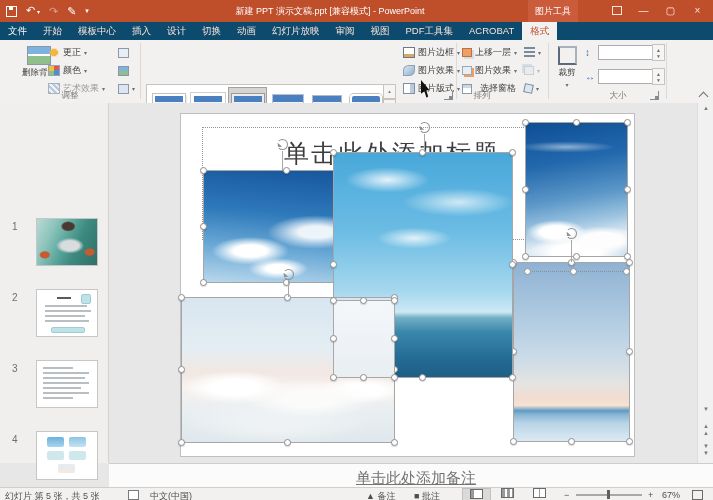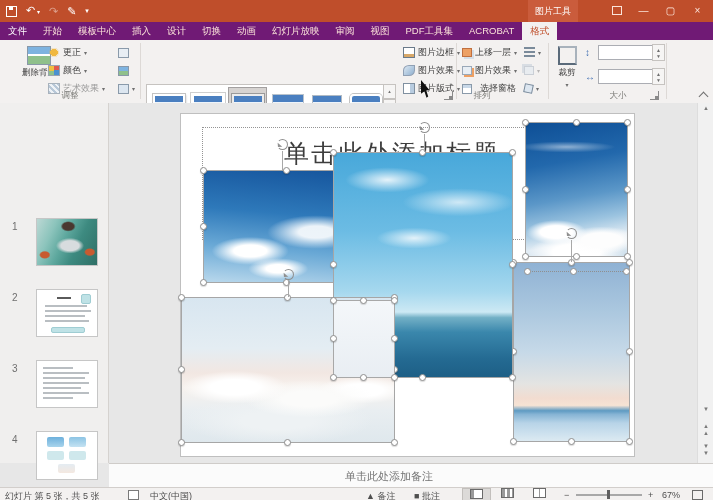--- a/index.html
+++ b/index.html
@@ -16,21 +16,21 @@
   .ic-save::after{content:'';position:absolute;left:2px;top:0;width:4px;height:3px;background:#fff;}
   .win-title{position:absolute;left:200px;top:0;width:260px;height:22px;line-height:22px;text-align:center;
              font-size:9px;color:#fff;white-space:nowrap;}
   .ctx-chip{position:absolute;left:528px;top:0;width:50px;height:22px;background:#ca5c3c;color:#fff;
             font-size:9px;text-align:center;line-height:22px;}
   .winbtns{position:absolute;right:2px;top:0;height:22px;display:flex;}
   .winbtn{width:27px;height:22px;color:#fbe4da;font-size:10px;text-align:center;line-height:22px;}
   .ic-restore{display:inline-block;width:8px;height:7px;border:1px solid #fbe4da;position:relative;top:1px;}
 
   
-  .tabrow{position:absolute;left:0;top:22px;width:713px;height:18px;background:#701a75;display:flex;align-items:stretch;}
+  .tabrow{position:absolute;left:0;top:22px;width:713px;height:18px;background:#0c4a6e;display:flex;align-items:stretch;}
   .tab{padding:0 8px;font-size:9.5px;line-height:18px;color:#fbe3d9;white-space:nowrap;}
   .tab-file{color:#fff;}
   .tab-active{background:#f3f1f0;color:#c0502c;}
   .tab-right{position:absolute;right:0;top:0;height:18px;display:flex;align-items:center;}
   .tellme{display:flex;align-items:center;gap:3px;color:#fff;font-size:9.5px;padding:0 8px;}
   .bulb{width:7px;height:7px;border:1px solid #fff;border-radius:50%;}
   .signin{color:#fff;font-size:9.5px;padding:0 8px;}
   .share{display:flex;align-items:center;gap:4px;background:#a03c1f;color:#fff;font-size:9.5px;height:18px;padding:0 9px;}
   .person{position:relative;width:9px;height:9px;}
   .person::before{content:'';position:absolute;left:2.5px;top:0;width:4px;height:4px;border-radius:50%;background:#fff;}
@@ -139,21 +139,21 @@
   .dotline{position:absolute;border-top:1px dotted #8f8f8f;z-index:18;}
   .hfloat{position:absolute;width:7px;height:7px;border:1px solid #8f8f8f;background:#fff;border-radius:50%;z-index:21;box-sizing:border-box;}
 
   
   .vscroll{position:absolute;left:697px;top:103px;width:16px;height:360px;background:#f1f1f1;border-left:1px solid #ddd;}
   .sbtn{position:absolute;left:0;width:16px;text-align:center;color:#7a7a7a;background:#f1f1f1;}
   .sbtn .g{font-size:6px;line-height:7px;display:block;}
 
   
   .notes{position:absolute;left:109px;top:463px;width:604px;height:24px;background:#fbfbfb;border-top:1px solid #cfccc9;}
-  .notes-text{position:absolute;left:236px;top:5px;font-size:11px;color:#737373;}
+  .notes-text{position:absolute;left:247px;top:5px;font-size:15px;color:#737373;text-decoration:underline;}
   .statusbar{position:absolute;left:0;top:487px;width:713px;height:13px;background:#f3f1f0;border-top:1px solid #d2cecb;
              font-size:9px;color:#4e4e4e;}
   .st{position:absolute;top:2px;white-space:nowrap;}
   .stico{display:inline-block;width:9px;height:8px;border:1px solid #7a7a7a;background:#fff;vertical-align:-1px;}
   .viewbtn{position:absolute;top:0;width:27px;height:12px;text-align:center;}
   .vb-sel{background:#dcdad8;border:1px solid #c2bfbc;}
   .vi{display:inline-block;width:11px;height:8px;border:1px solid #6a6a6a;vertical-align:1px;}
   .vi-n{background:linear-gradient(90deg,#9a9a9a 0 30%,#fff 30%);}
   .vi-s{background:repeating-linear-gradient(90deg,#9a9a9a 0 3px,#fff 3px 5px);}
   .vi-r{background:linear-gradient(90deg,#fff 0 45%,#9a9a9a 45% 55%,#fff 55%);}
@@ -170,20 +170,21 @@
 <div id="app">
 
   <div class="titlebar">
     <div class="qat">
       <span class="ic-save"></span>
       <span class="gl">↶<span style="font-size:6px;"> ▾</span></span>
       <span class="gl dim">↷</span>
       <span class="gl">✎</span>
       <span class="gl" style="font-size:7px;">▾</span>
     </div>
+    <div class="win-title">新建 PPT 演示文稿.ppt [兼容模式] - PowerPoint</div>
     <div class="ctx-chip">图片工具</div>
     <div class="winbtns">
       <span class="winbtn"><span class="ic-restore"></span></span>
       <span class="winbtn">—</span>
       <span class="winbtn">▢</span>
       <span class="winbtn">×</span>
     </div>
   </div>
 
   <div class="tabrow">

